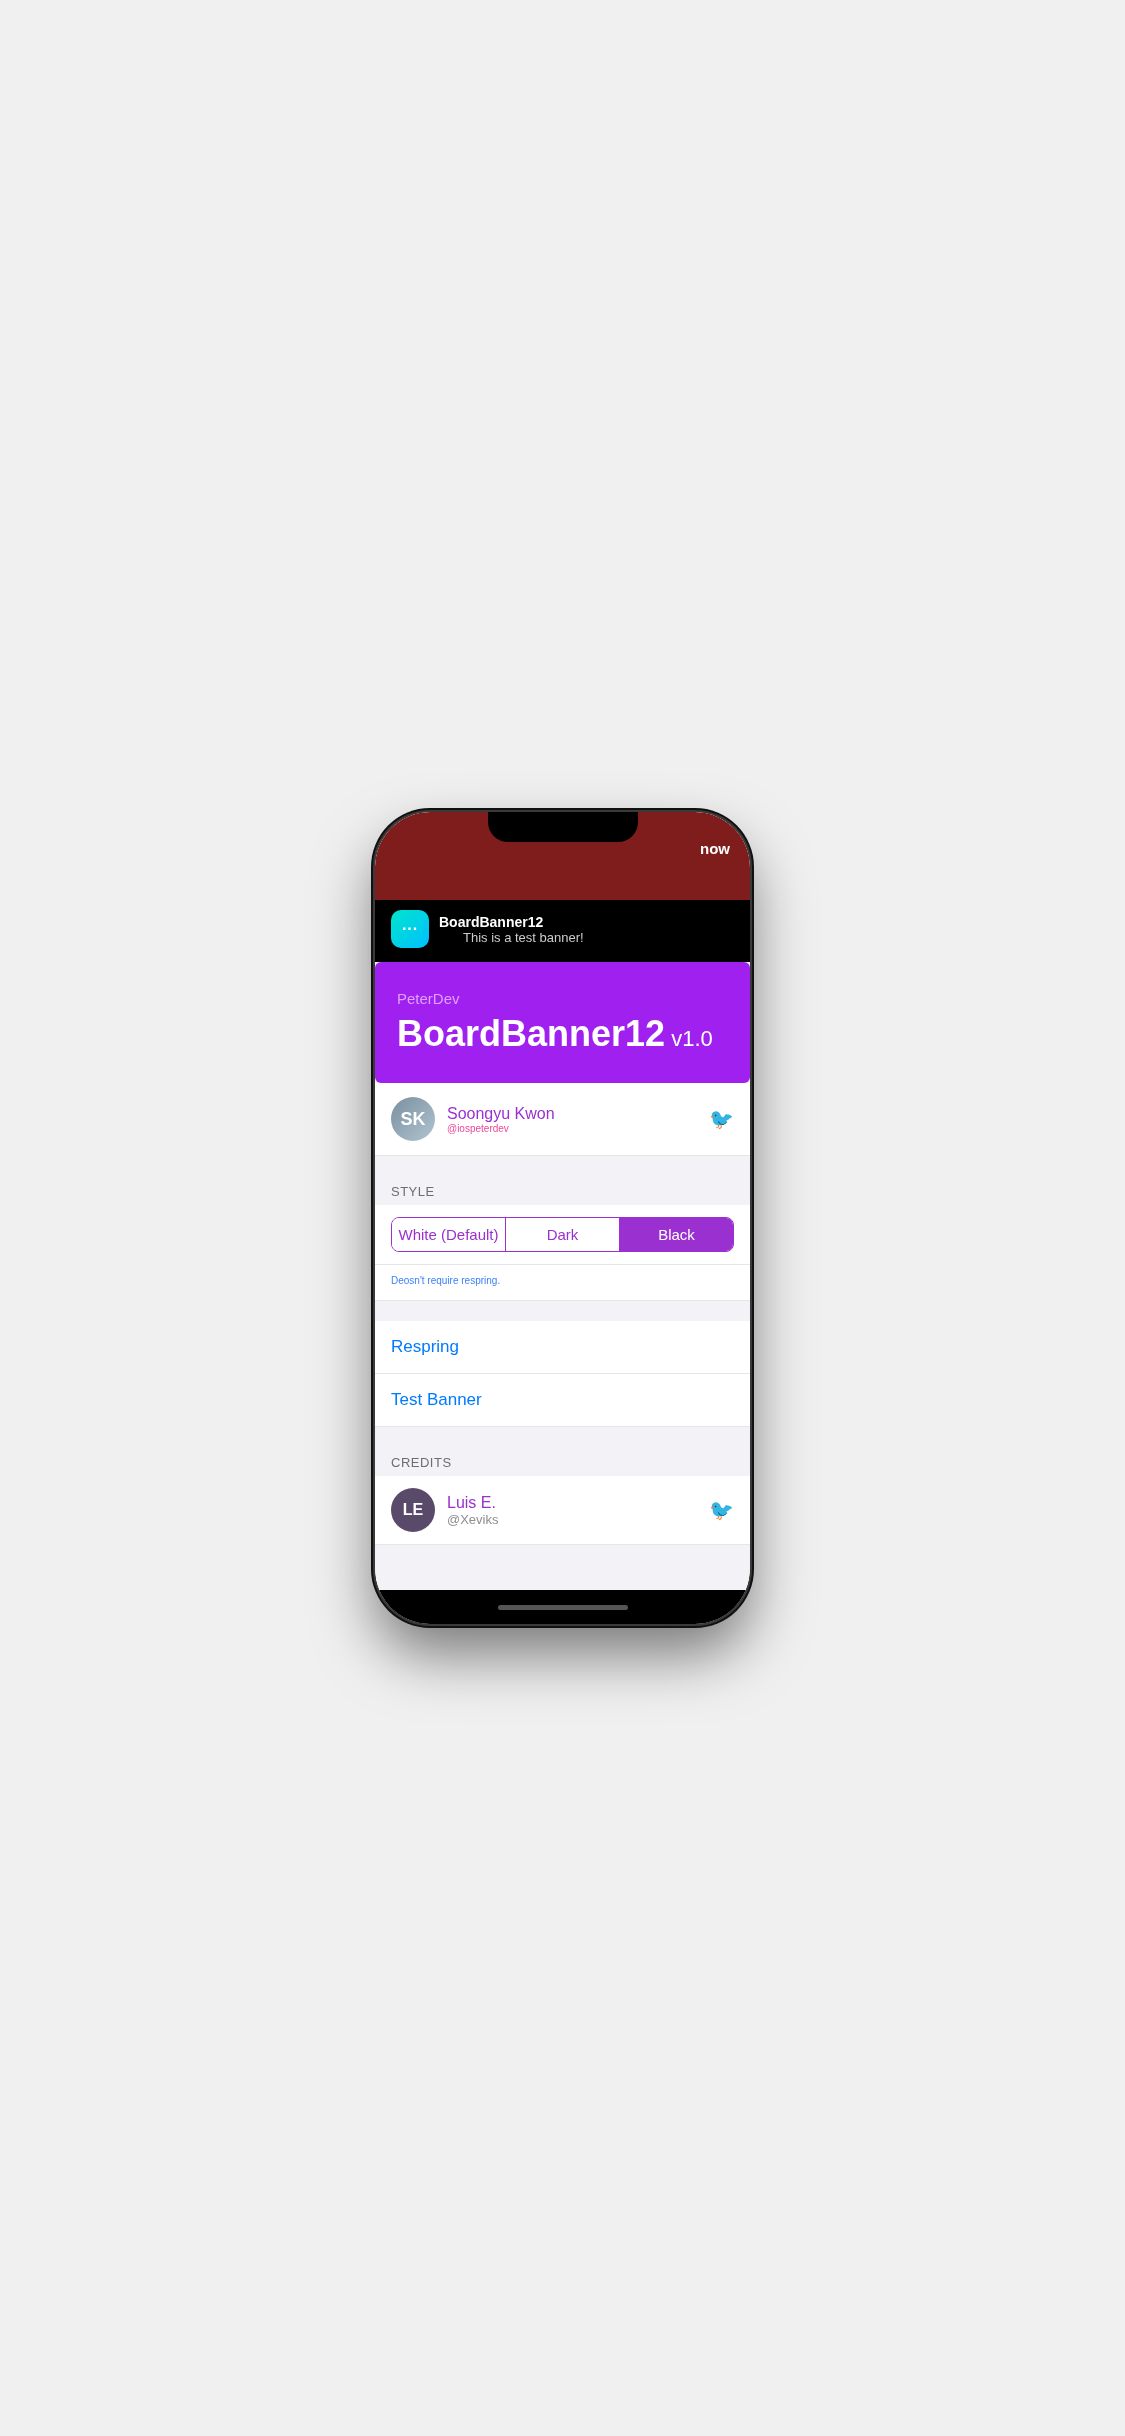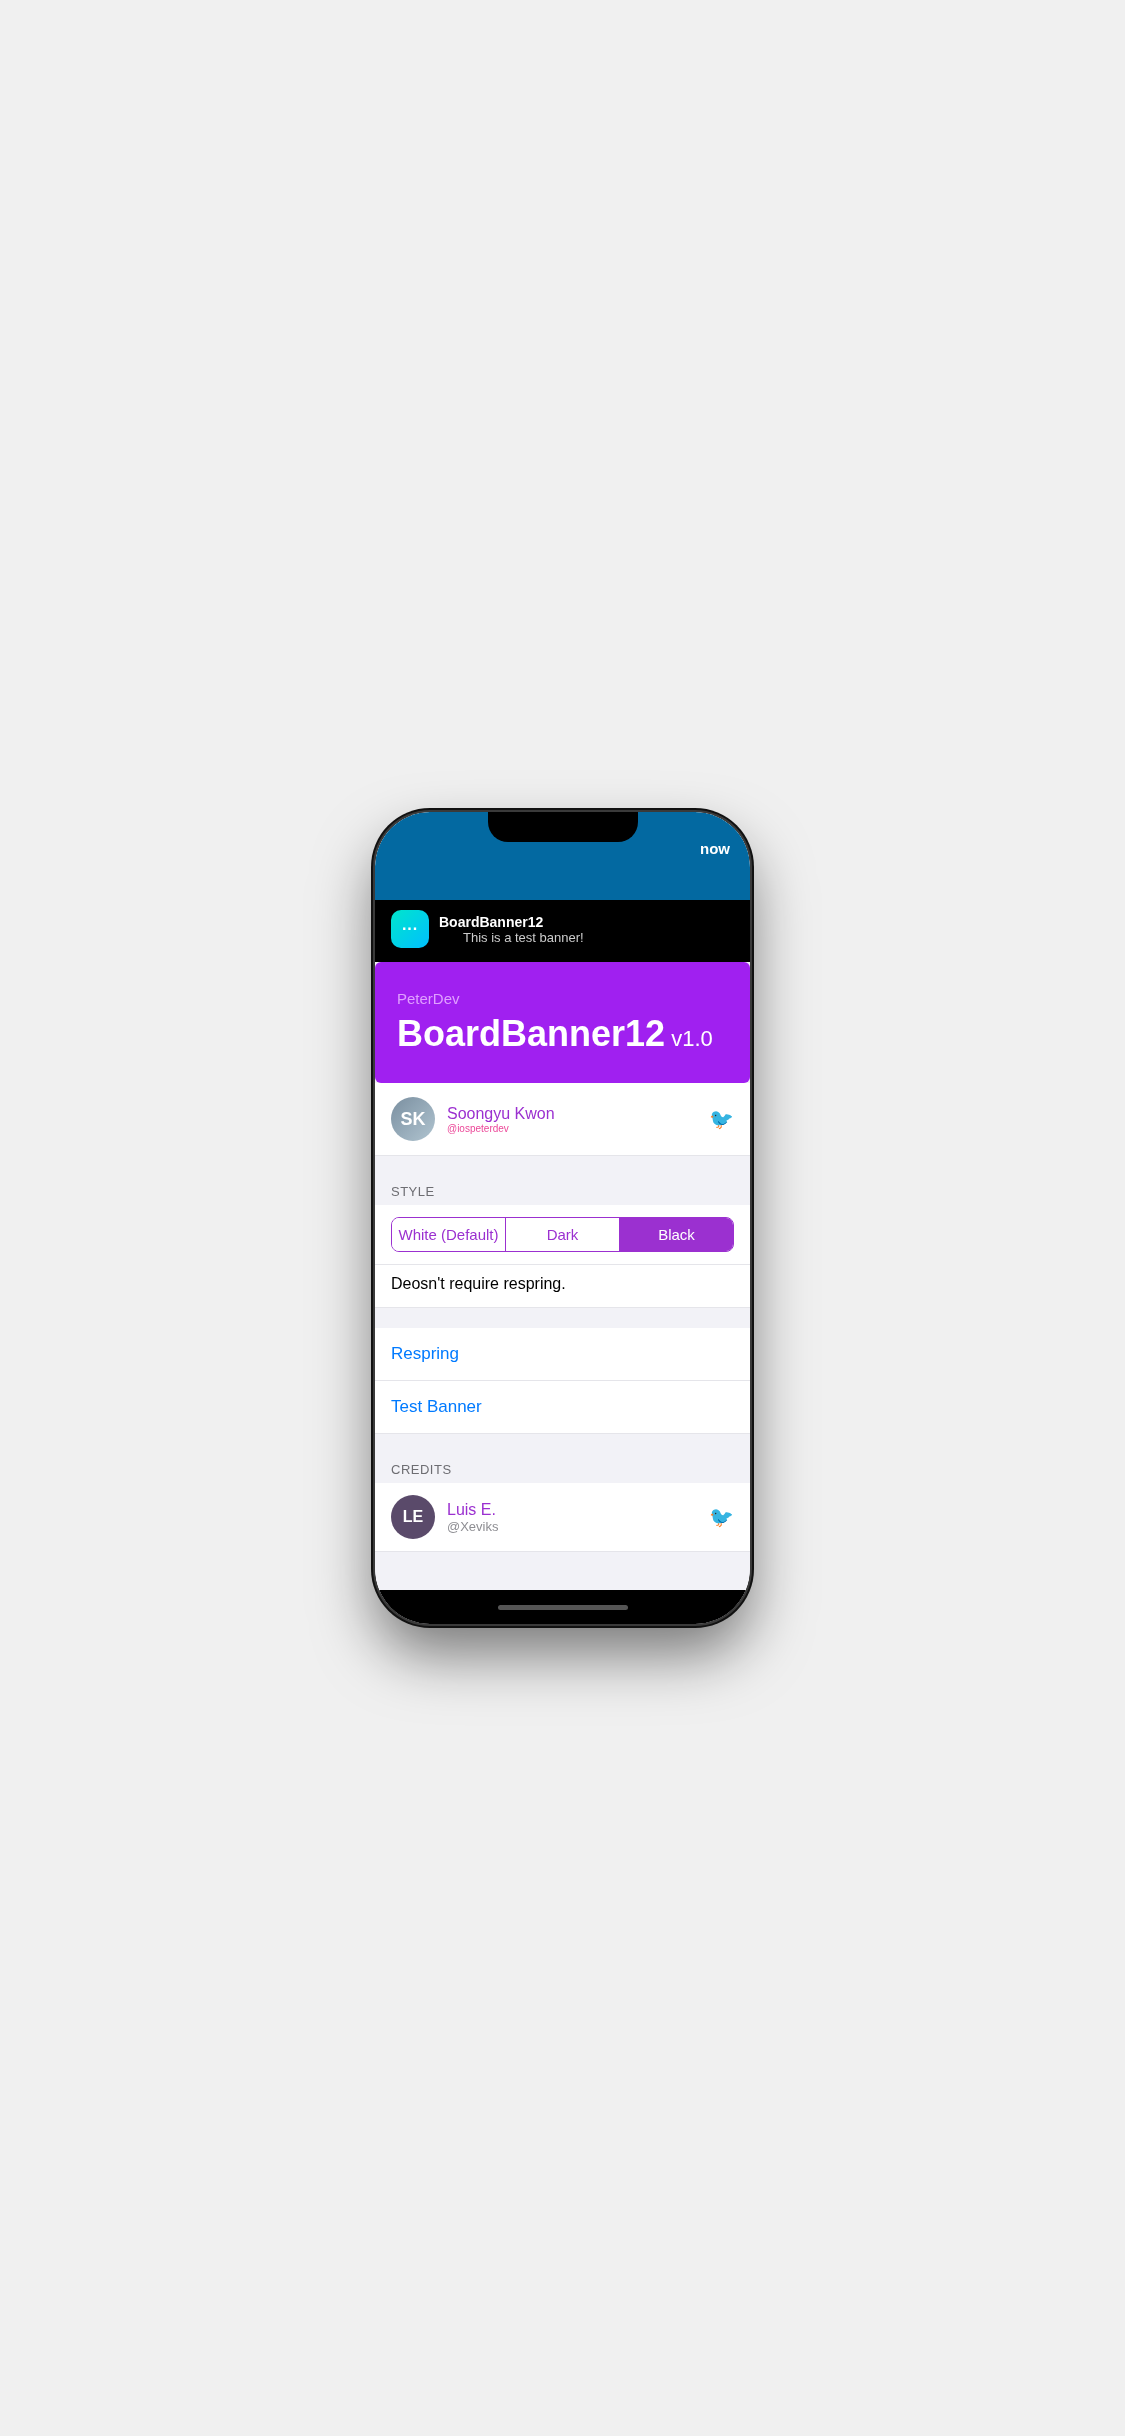--- a/index.html
+++ b/index.html
@@ -52,21 +52,21 @@
     .phone-screen {
       position: absolute;
       top: 0; left: 0; right: 0; bottom: 0;
       background: #f2f2f7;
       border-radius: 55px;
       overflow: hidden;
     }
 
     
     .notch-area {
-      background: #0369a1;
+      background: #7f1d1d;
       height: 88px;
       position: relative;
       border-radius: 55px 55px 0 0;
       display: flex;
       align-items: flex-start;
       padding-top: 14px;
     }
 
     .notch {
       position: absolute;
@@ -300,22 +300,22 @@
     }
 
     .style-btn.active {
       background: #9b30d0;
       color: #fff;
     }
 
     .style-note {
       background: #fff;
       padding: 10px 16px 14px;
-      font-size: 16px;
-      color: #000000;
+      font-size: 10px;
+      color: #3b82f6;
       border-bottom: 1px solid #e5e5ea;
     }
 
     
     .action-row {
       background: #fff;
       padding: 16px 16px;
       border-bottom: 1px solid #e5e5ea;
     }
 

